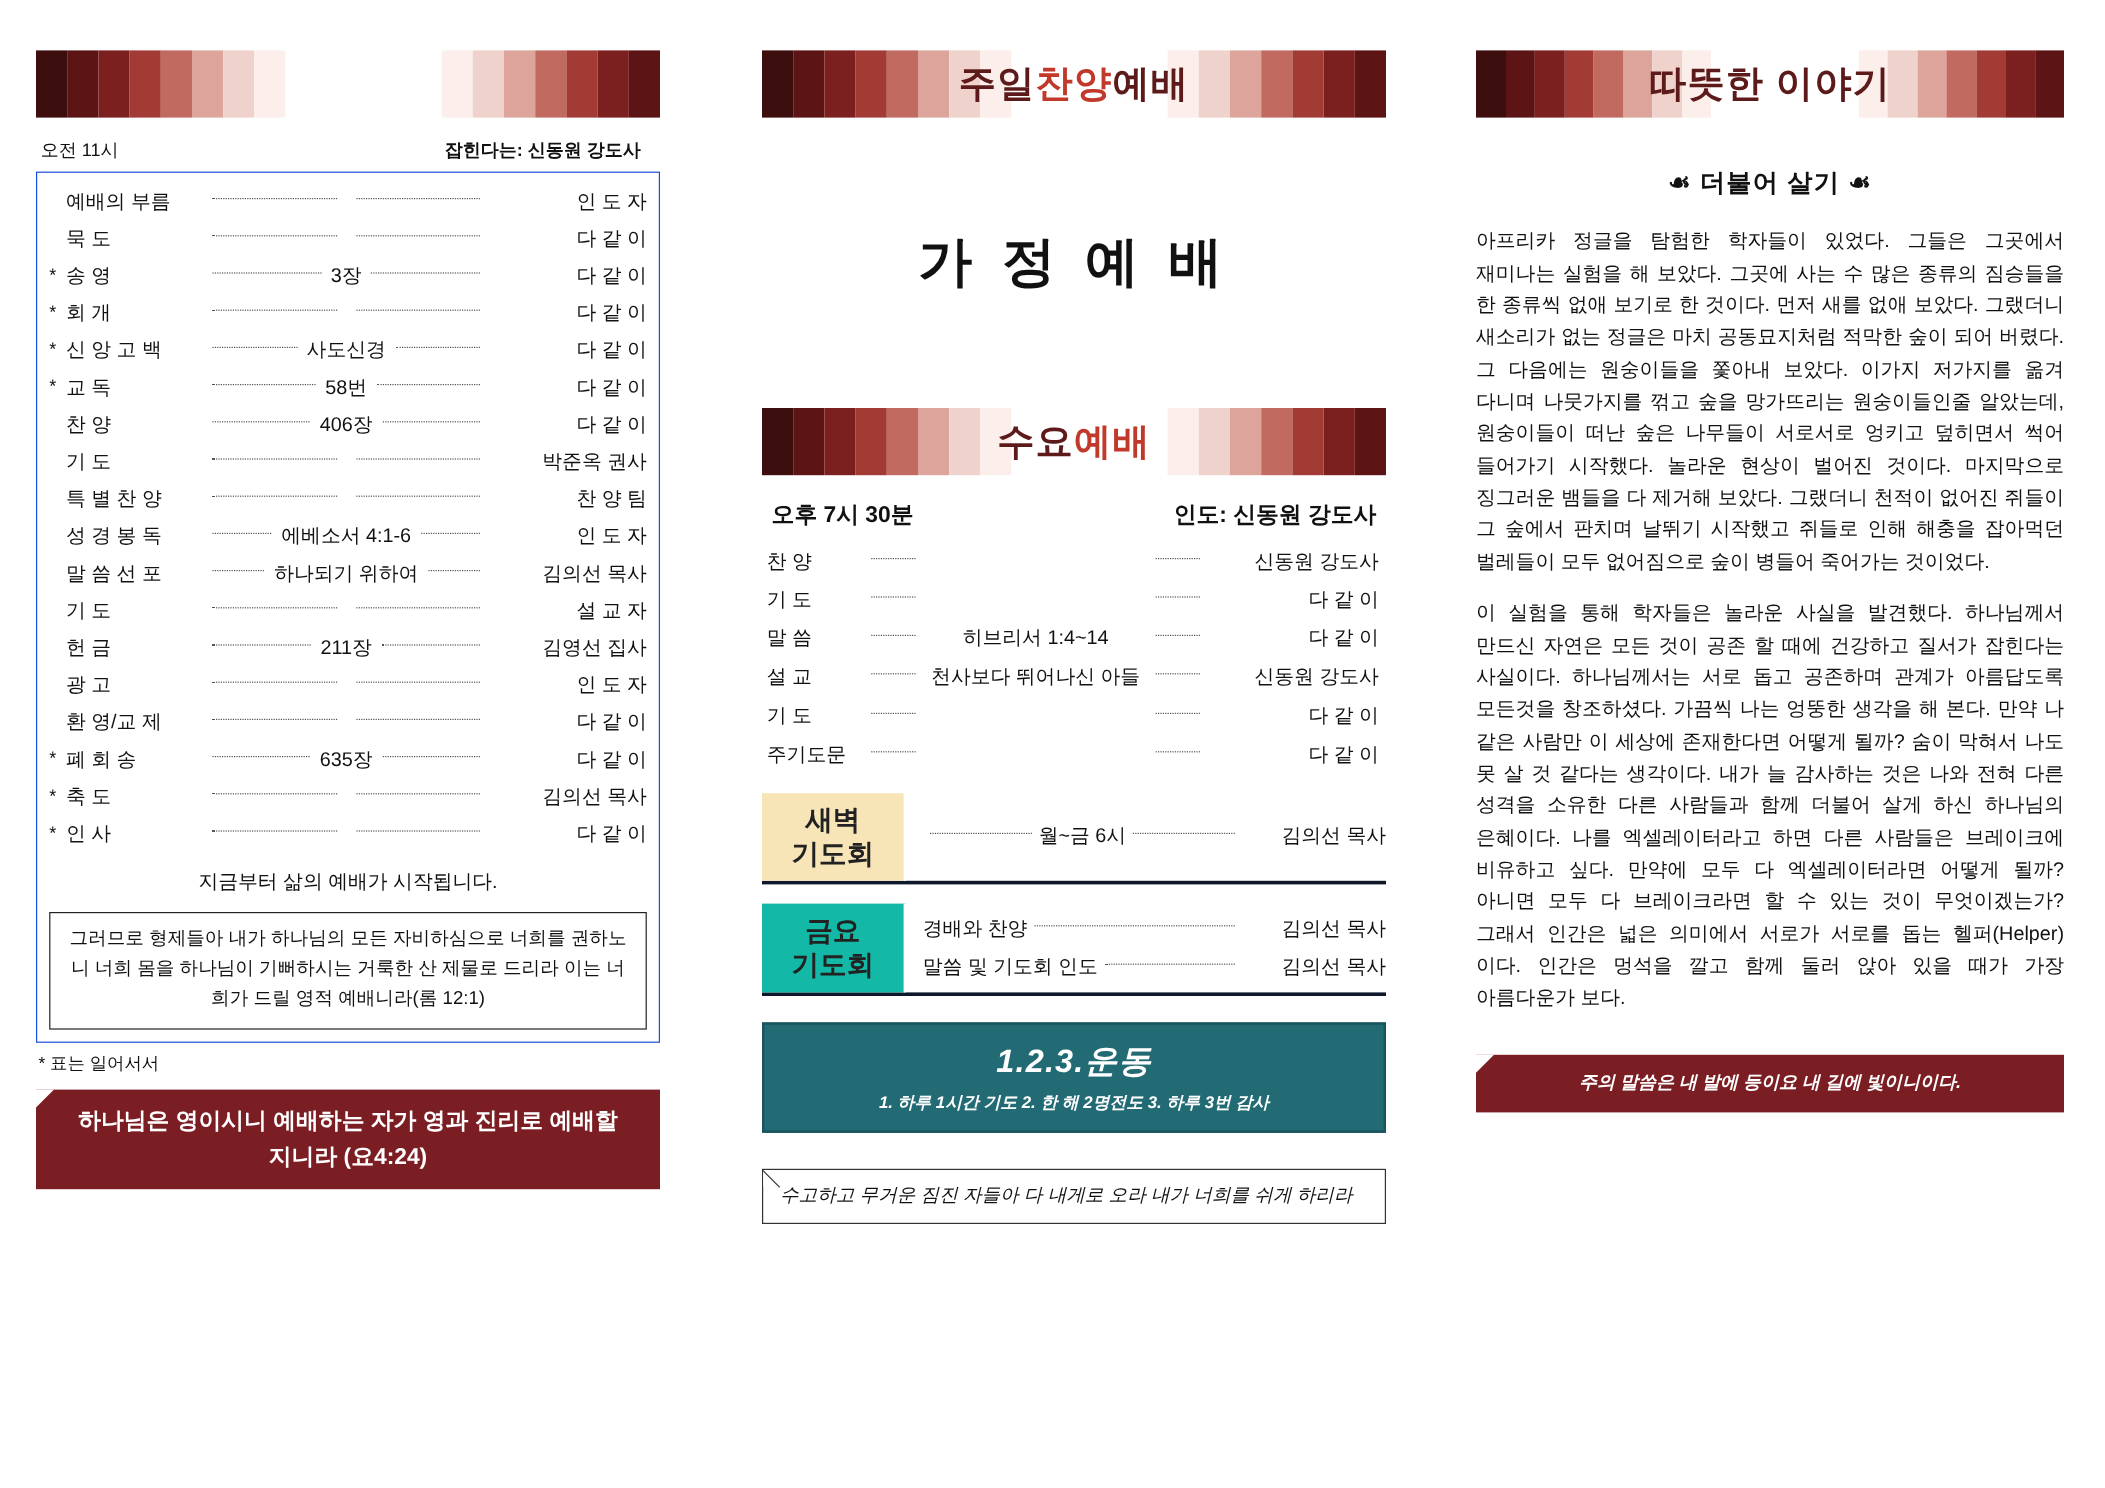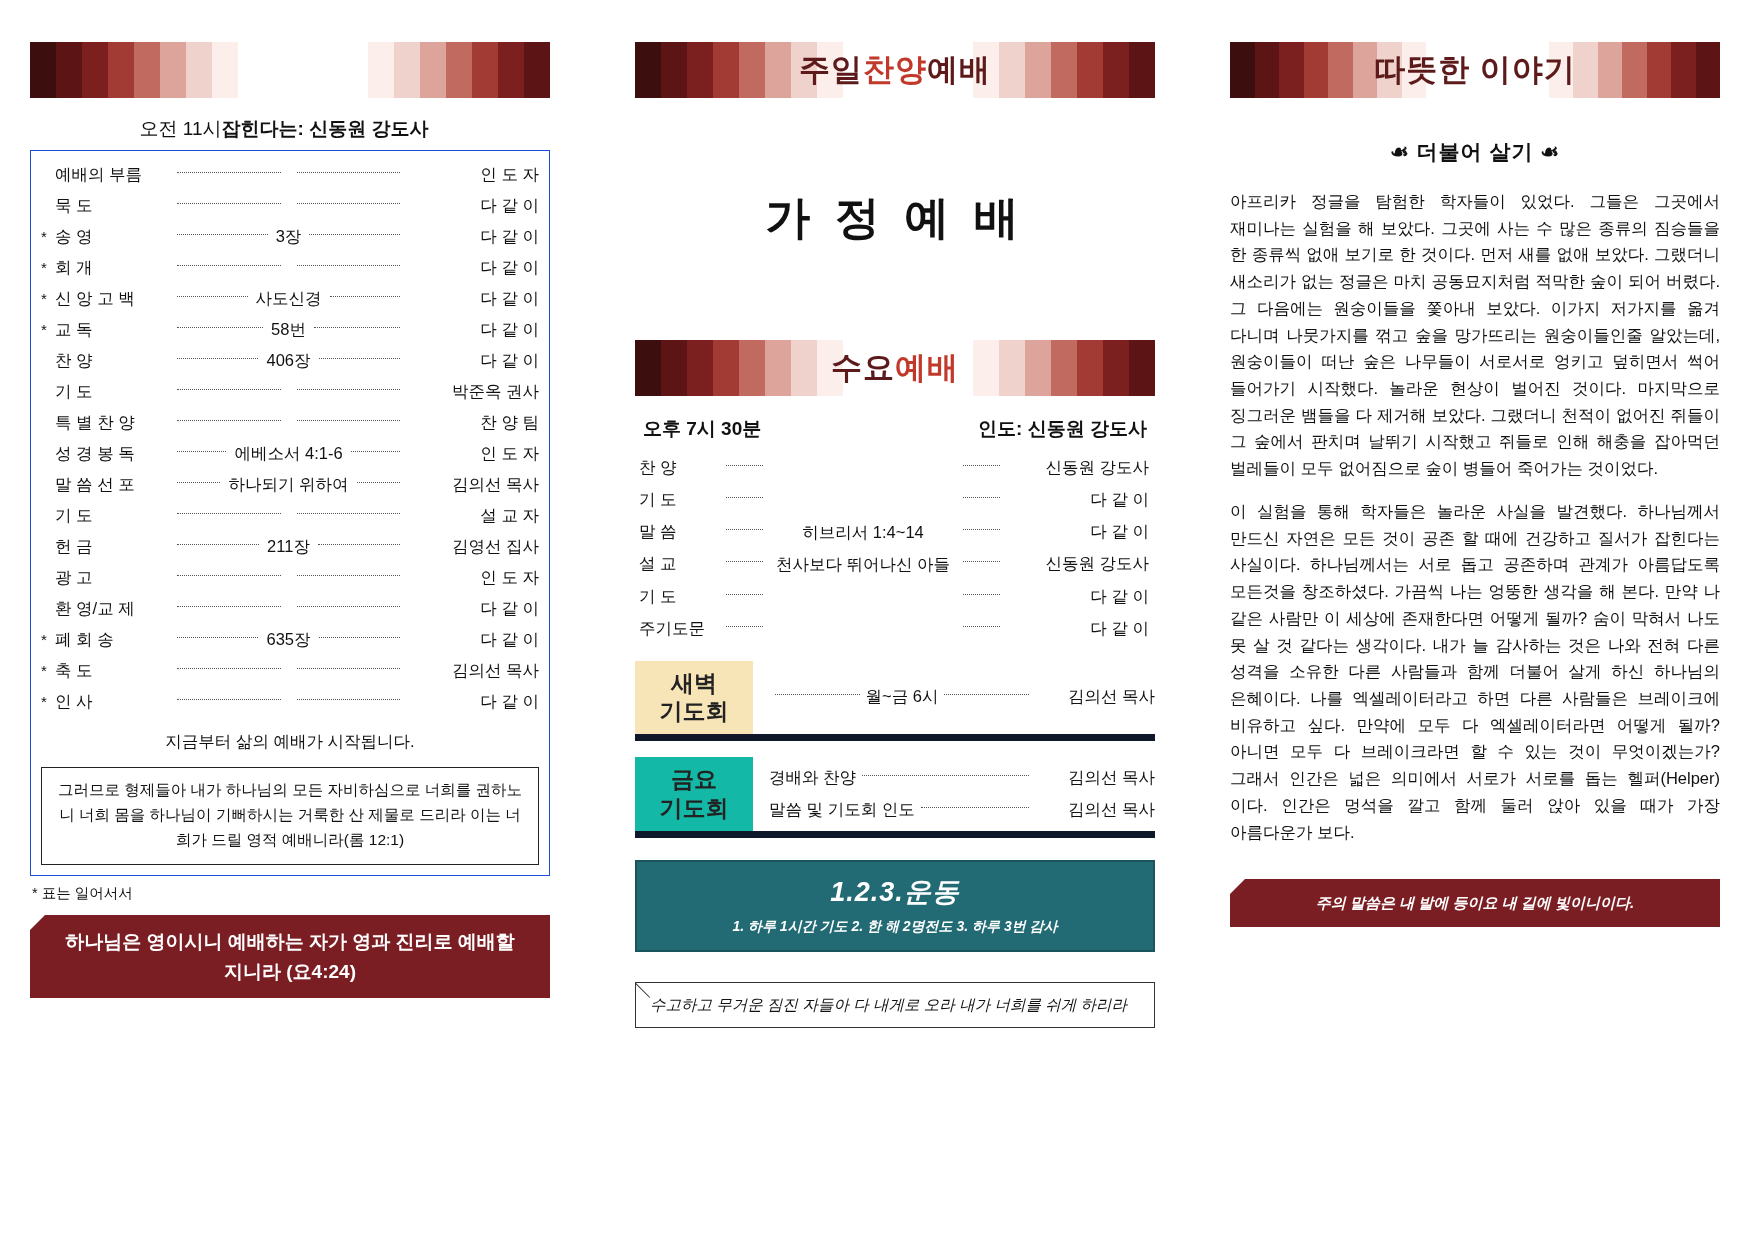--- a/index.html
+++ b/index.html
@@ -46,23 +46,23 @@
     white-space: nowrap;
     padding: 0 6px;
   }
   .banner .title .dark { color: #5d1a1a; }
   .banner .title .red  { color: #c0392b; }
   .banner-wrap { margin-top: 42px; }
 
   
   .meta-row {
     display: flex;
-    justify-content: center;
+    justify-content: space-between;
     align-items: flex-end;
-    font-size: 19px;
+    font-size: 15px;
     font-weight: bold;
     color: #111;
     margin: 18px 16px 8px 4px;
   }
   .meta-row .left { font-weight: normal; }
   .order-box {
     border: 1px solid #1d4ed8;
     padding: 8px 10px 10px 10px;
   }
   .order-row {
@@ -196,21 +196,21 @@
     display: flex;
     justify-content: space-between;
     padding-right: 6px;
   }
   .mid-row .who.plain { display: block; text-align: right; }
 
   .pray-block {
     display: flex;
     align-items: stretch;
     margin-top: 16px;
-    border-bottom: 7px solid #0f172a;
+    border-bottom: 3px solid #0f172a;
   }
   .pray-tag {
     width: 120px;
     text-align: center;
     font-weight: bold;
     font-size: 23px;
     color: #222;
     line-height: 1.25;
     padding: 8px 0;
     border-right: 2px solid #fff;

